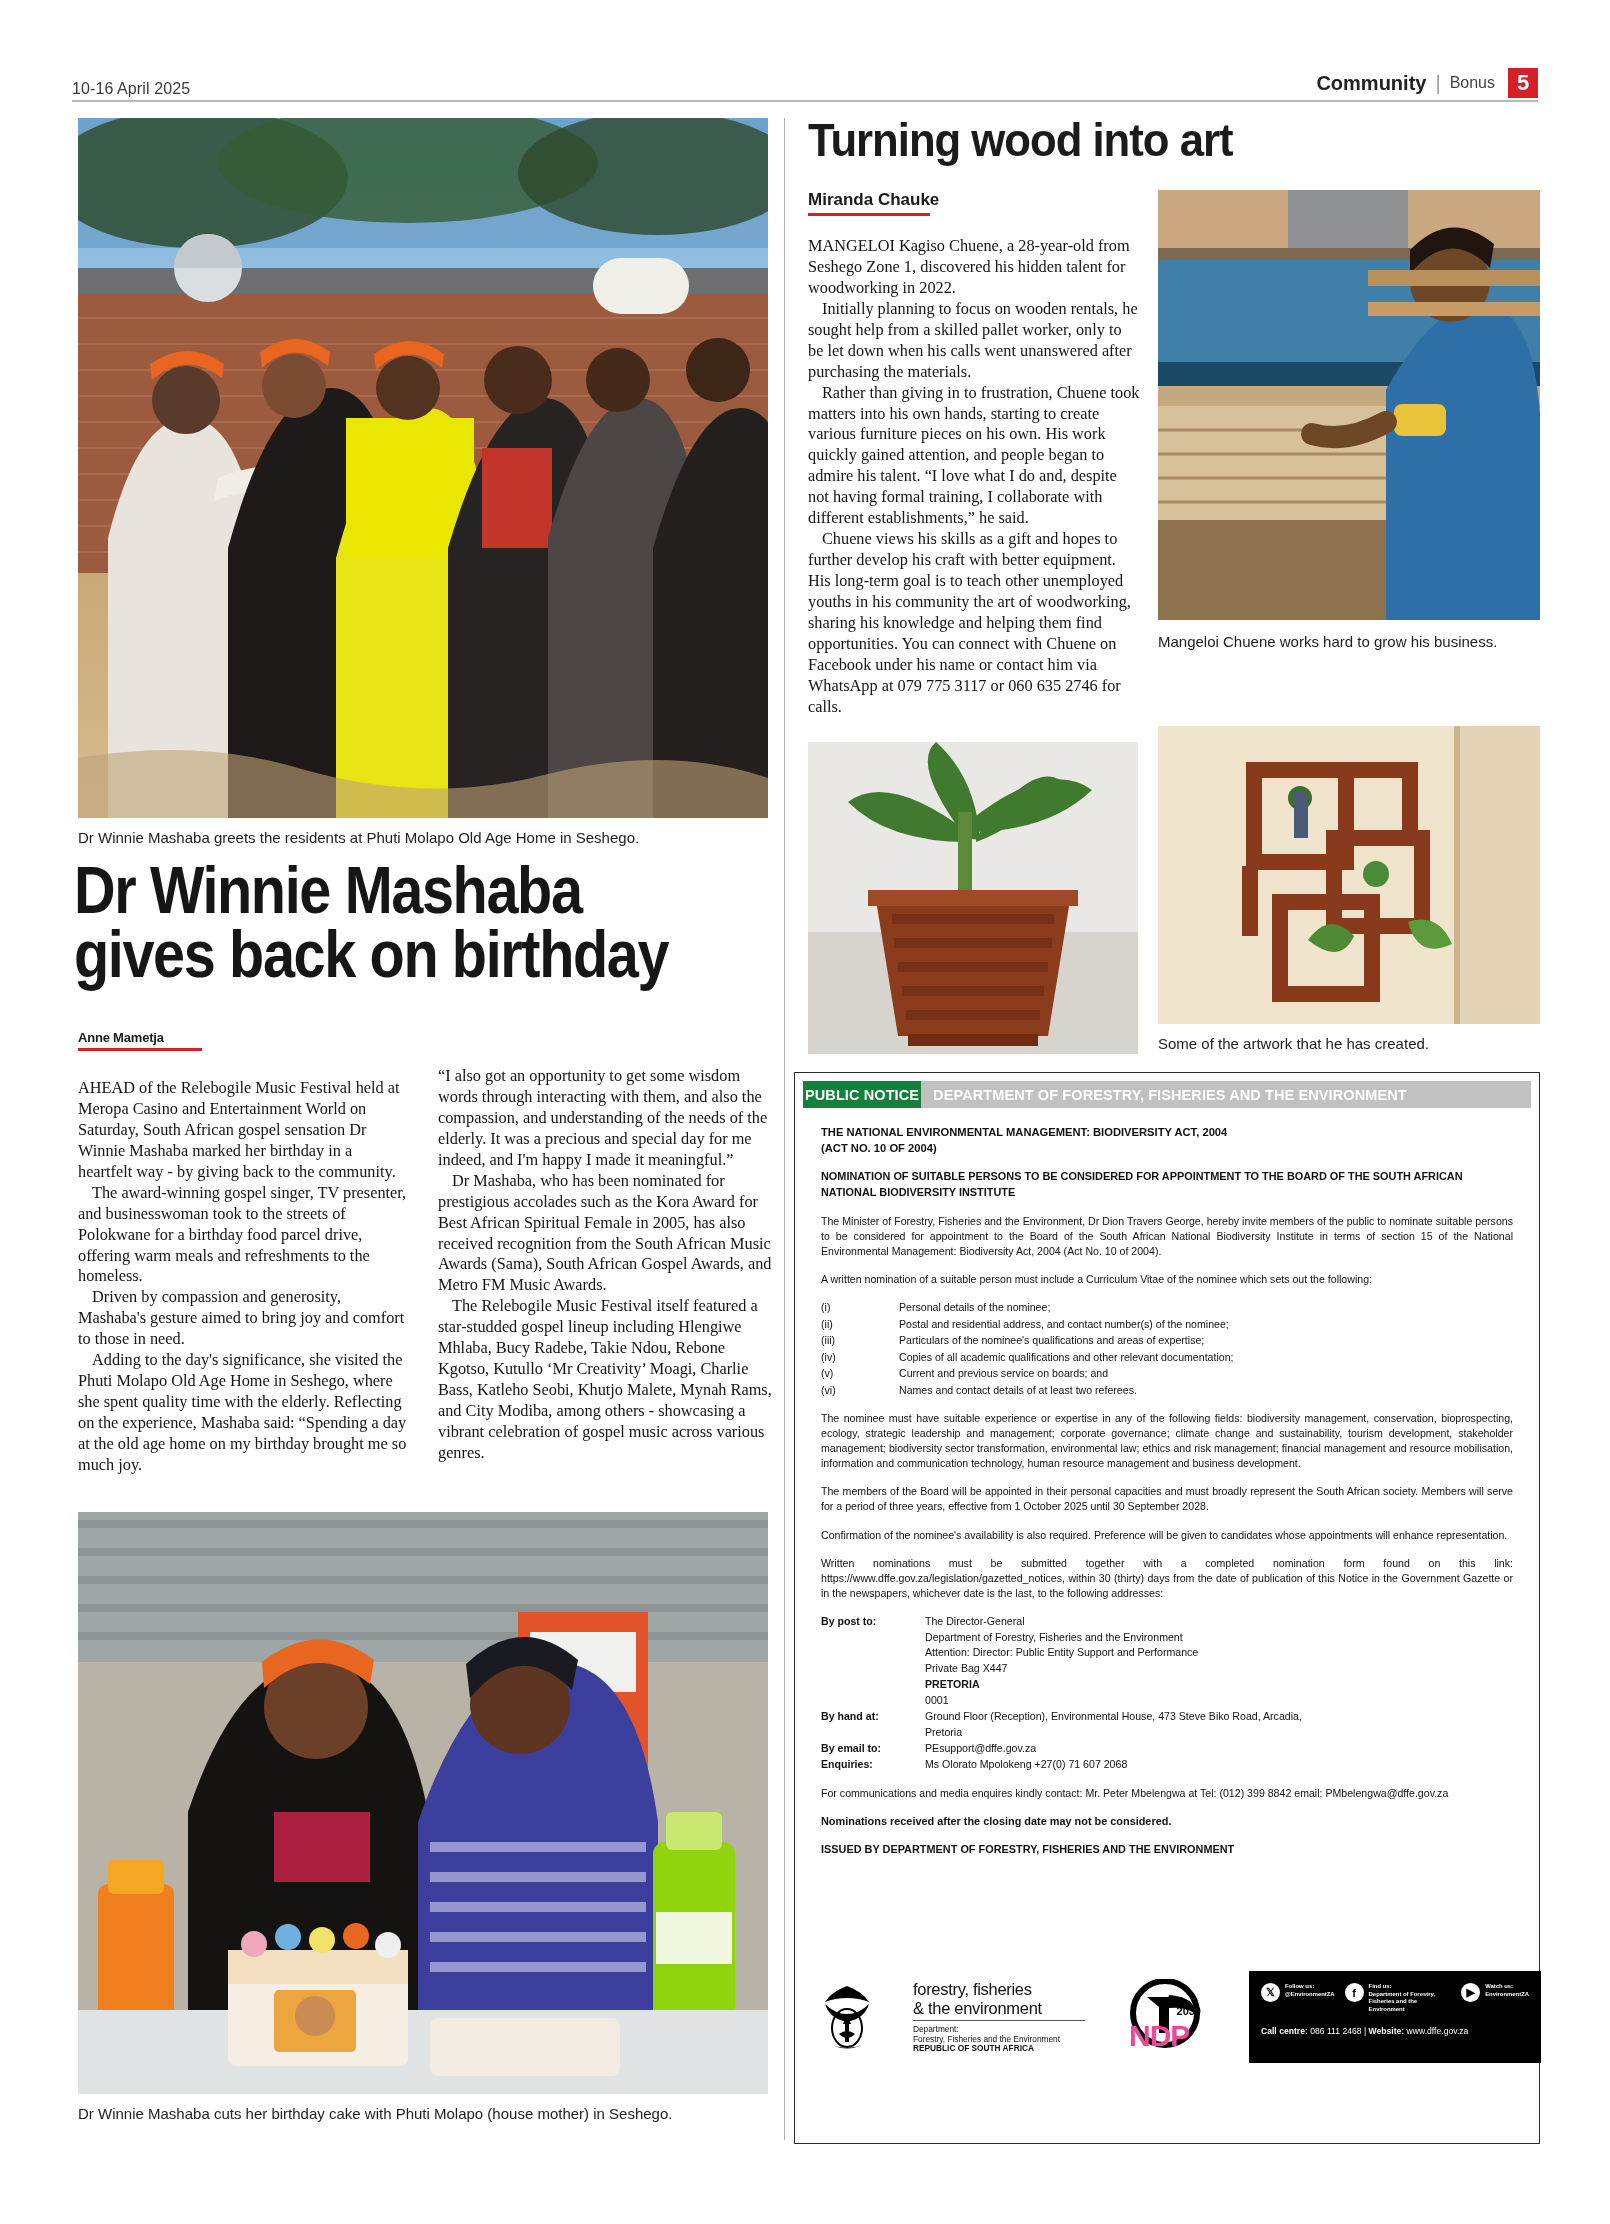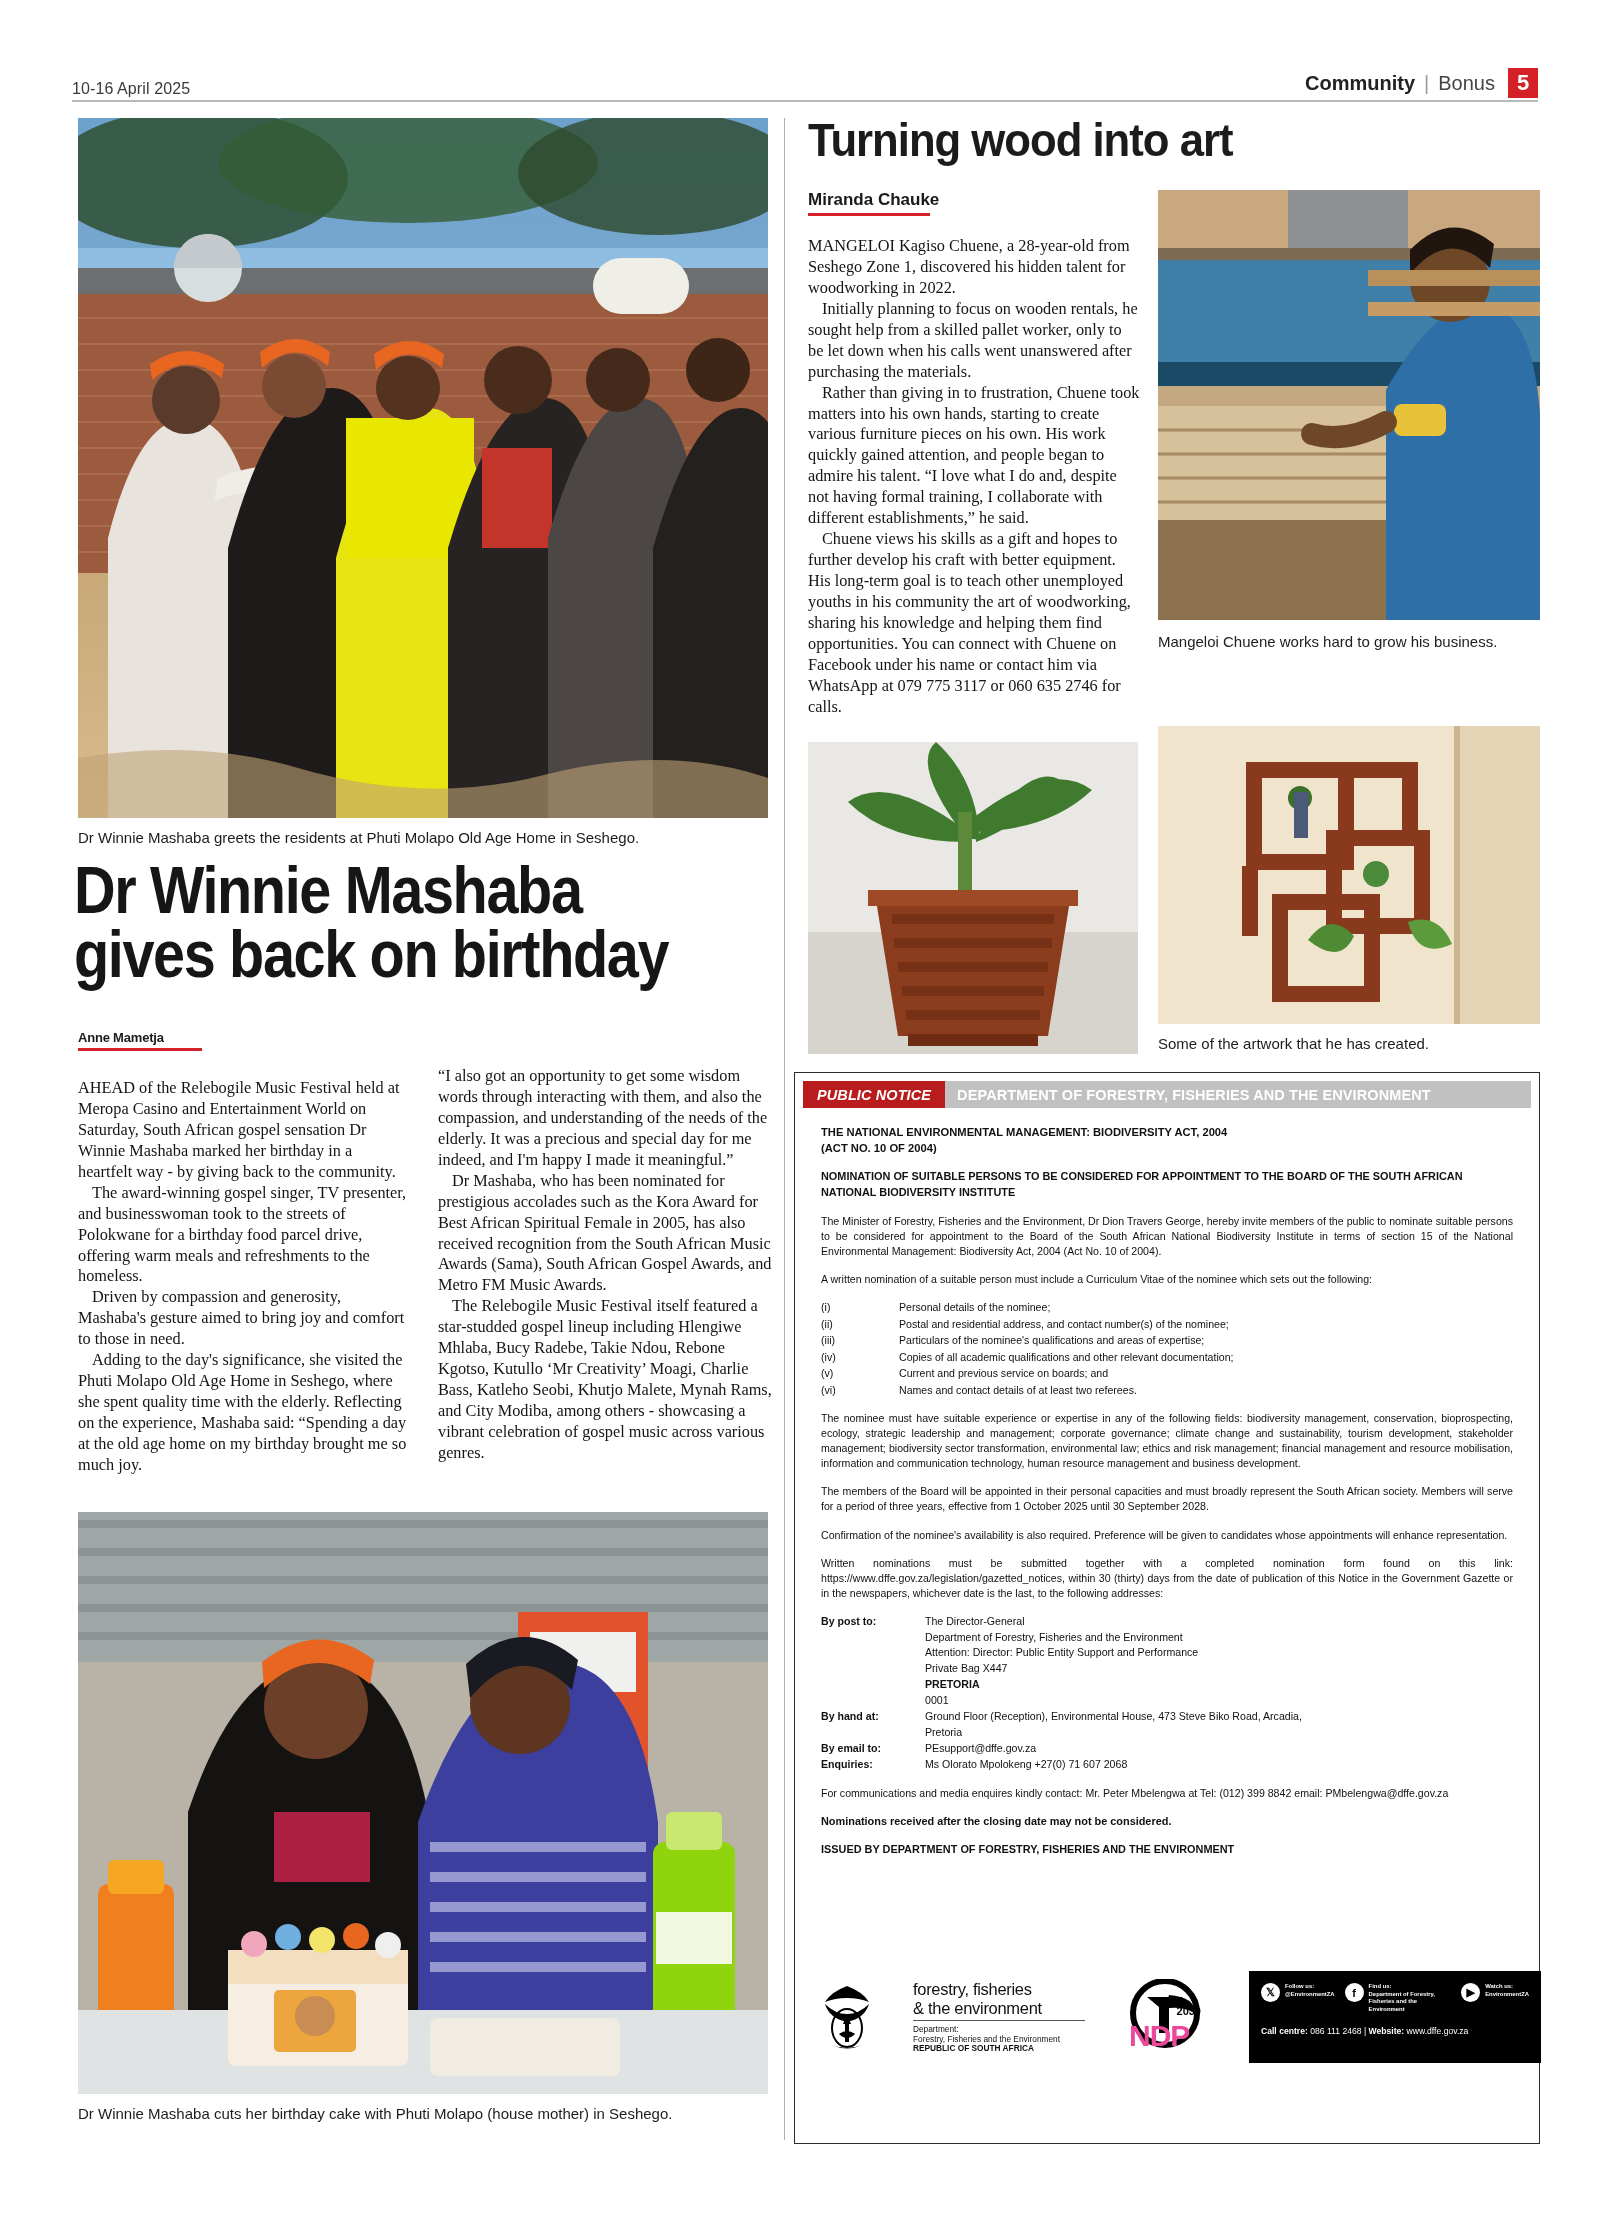--- a/index.html
+++ b/index.html
@@ -14,21 +14,21 @@
   
   .masthead {
     position: absolute; left: 72px; top: 58px; width: 1466px; height: 40px;
     display: flex; align-items: flex-end; justify-content: space-between;
   }
   .issue-date { font-size: 16px; color: #3a3a3a; letter-spacing: .1px; font-weight: 400;
                 font-family: "Liberation Sans Narrow","Liberation Sans",sans-serif; }
   .sec-group { display: flex; align-items: center; gap: 9px; }
   .sec-main { font-size: 20px; font-weight: bold; color: #222; }
   .sec-div { font-size: 20px; color: #9a9a9a; font-weight: 300; }
-  .sec-sub { font-size: 20px; color: #444; font-weight: 400; }
+  .sec-sub { font-size: 16px; color: #444; font-weight: 400; }
   .pagenum {
     background: #d42027; color: #fff; font-weight: bold; font-size: 22px;
     width: 30px; height: 30px; display: flex; align-items: center; justify-content: center;
     margin-left: 4px;
   }
   .head-rule { position: absolute; left: 72px; top: 100px; width: 1466px; height: 2px; background: #b9b9b9; }
 
   
   .vdivider { position: absolute; left: 784px; top: 118px; width: 1px; height: 2022px; background: #b0b0b0; }
 
@@ -88,25 +88,24 @@
   .photo5 { left: 1158px; top: 726px; width: 382px; height: 298px; }
   .cap5 { left: 1158px; top: 1034px; width: 386px; }
 
   
   .notice {
     position: absolute; left: 794px; top: 1072px; width: 746px; height: 1072px;
     border: 1px solid #2b2b2b; background: #fff;
   }
   .notice-bar { display: flex; height: 27px; background: #c1c1c1; margin: 8px 8px 0 8px; }
   .pn-tag {
-    background: #b91c1c; color: #fff; font-weight: bold; font-size: 14.5px;
-    display: flex; align-items: center; padding: 0 14px; letter-spacing: .1px;
+    background: #15803d; color: #fff; font-weight: bold; font-size: 14.5px;
+    display: flex; align-items: center; padding: 0 2px; letter-spacing: .1px;
     font-family: "Liberation Sans Narrow","Liberation Sans", sans-serif;
     transform-origin: left center;
-    font-style: italic;
   }
   .pn-dept {
     color: #fff; font-weight: bold; font-size: 14.5px; display: flex; align-items: center;
     padding: 0 12px; letter-spacing: .1px;
     font-family: "Liberation Sans Narrow","Liberation Sans", sans-serif;
   }
   .notice-body { padding: 16px 26px 0 26px; font-size: 10.6px; color: #111; line-height: 1.42; }
   .nc { text-align: left; font-weight: bold; font-size: 11.2px; line-height: 1.45; }
   .nblock { margin-top: 13px; text-align: justify; }
   .nbold { font-weight: bold; font-size: 10.9px; line-height: 1.45; text-align: left; }

